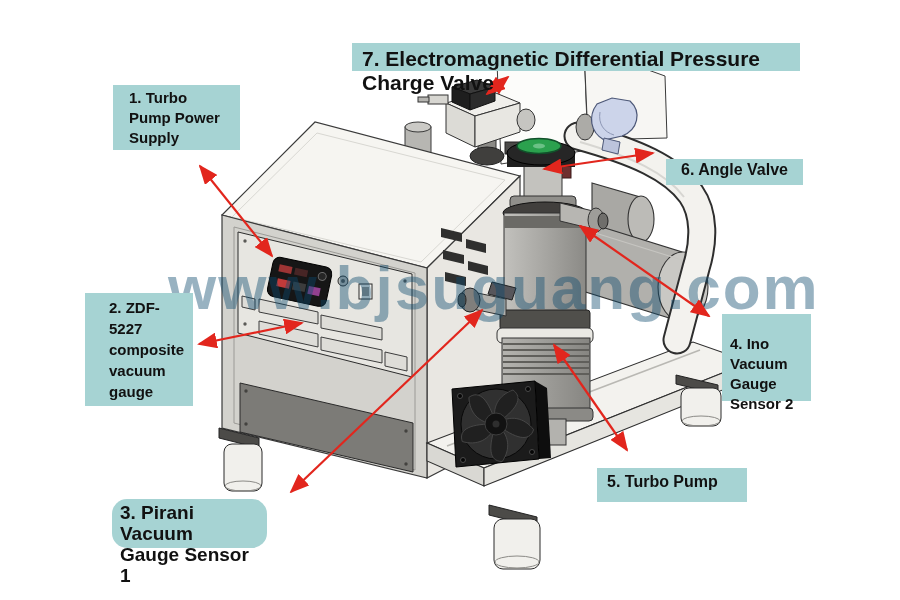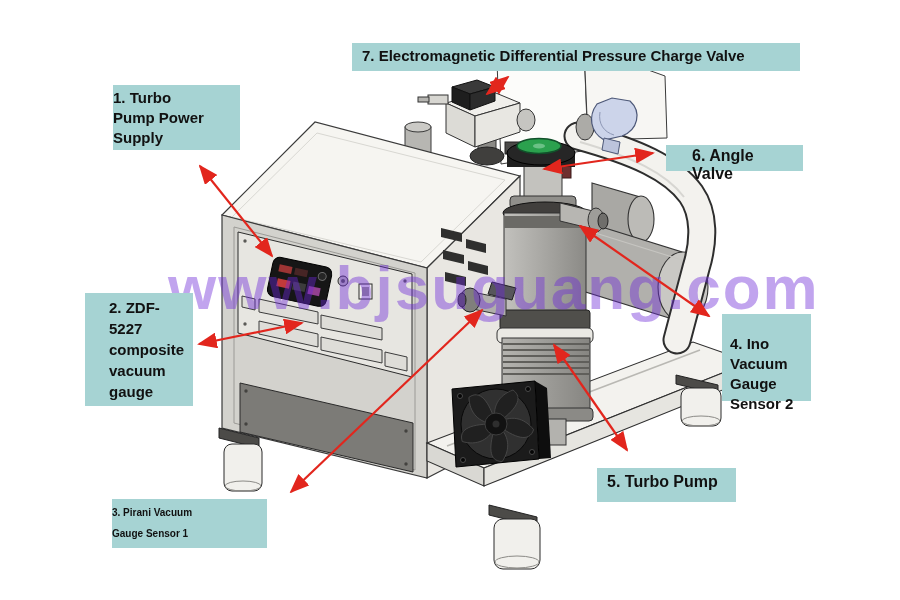--- a/index.html
+++ b/index.html
@@ -5,34 +5,34 @@
   html,body{margin:0;padding:0;background:#ffffff;}
   #stage{
     position:relative; width:900px; height:600px; background:#ffffff;
     overflow:hidden; font-family:"Liberation Sans", sans-serif;
   }
   #machine-svg, #arrow-svg{position:absolute; left:0; top:0;}
   #machine-svg{z-index:1;}
   .watermark{
     position:absolute; left:168px; top:252px; z-index:2;
     font-size:62px; font-weight:bold; letter-spacing:2px;
-    color:#6d28d9; opacity:0.42; white-space:nowrap; pointer-events:none;
+    color:#0c4a6e; opacity:0.42; white-space:nowrap; pointer-events:none;
   }
   #arrow-svg{z-index:3;}
   .callout{
     position:absolute; z-index:4; background:#a6d3d3; color:#111111;
     font-weight:bold; white-space:pre-line; box-sizing:border-box;
   }
-  .c1{left:113px; top:85px;  width:127px; height:65px;  padding:3px 0;  font-size:15px; line-height:20px;}
+  .c1{left:113px; top:85px;  width:127px; height:65px;  padding:3px 16px;  font-size:15px; line-height:20px;}
   .c2{left:85px;  top:293px; width:108px; height:113px; padding:4px 24px;  font-size:15px; line-height:21px;}
-  .c3{left:112px; top:499px; width:155px; height:49px;  padding:3px 0;  font-size:10px; line-height:21px;}
+  .c3{left:112px; top:499px; width:155px; height:49px;  padding:3px 8px;  font-size:19px; line-height:21px;border-radius:15px;}
   .c4{left:722px; top:314px; width:89px;  height:87px;  padding:20px 8px;  font-size:15px; line-height:20px;}
-  .c5{left:597px; top:468px; width:139px; height:34px;  padding:5px 10px; font-size:16px;}
-  .c6{left:666px; top:145px; width:137px; height:26px;  padding:2px 26px; font-size:16px;}
-  .c7{left:352px; top:43px;  width:448px; height:28px;  padding:4px 10px; font-size:15px;}
+  .c5{left:597px; top:468px; width:150px; height:34px;  padding:5px 10px; font-size:16px;}
+  .c6{left:666px; top:159px; width:137px; height:26px;  padding:2px 11px; font-size:16px;text-align:center;}
+  .c7{left:352px; top:43px;  width:448px; height:28px;  padding:4px 10px; font-size:21px;}
 </style>
 </head>
 <body>
 
 <div id="stage">
 
   <svg id="machine-svg" width="900" height="600" viewBox="0 0 900 600">
     <defs>
       <linearGradient id="chamberGrad" x1="0" y1="0" x2="1" y2="0">
         <stop offset="0" stop-color="#c2c1bd"></stop>

